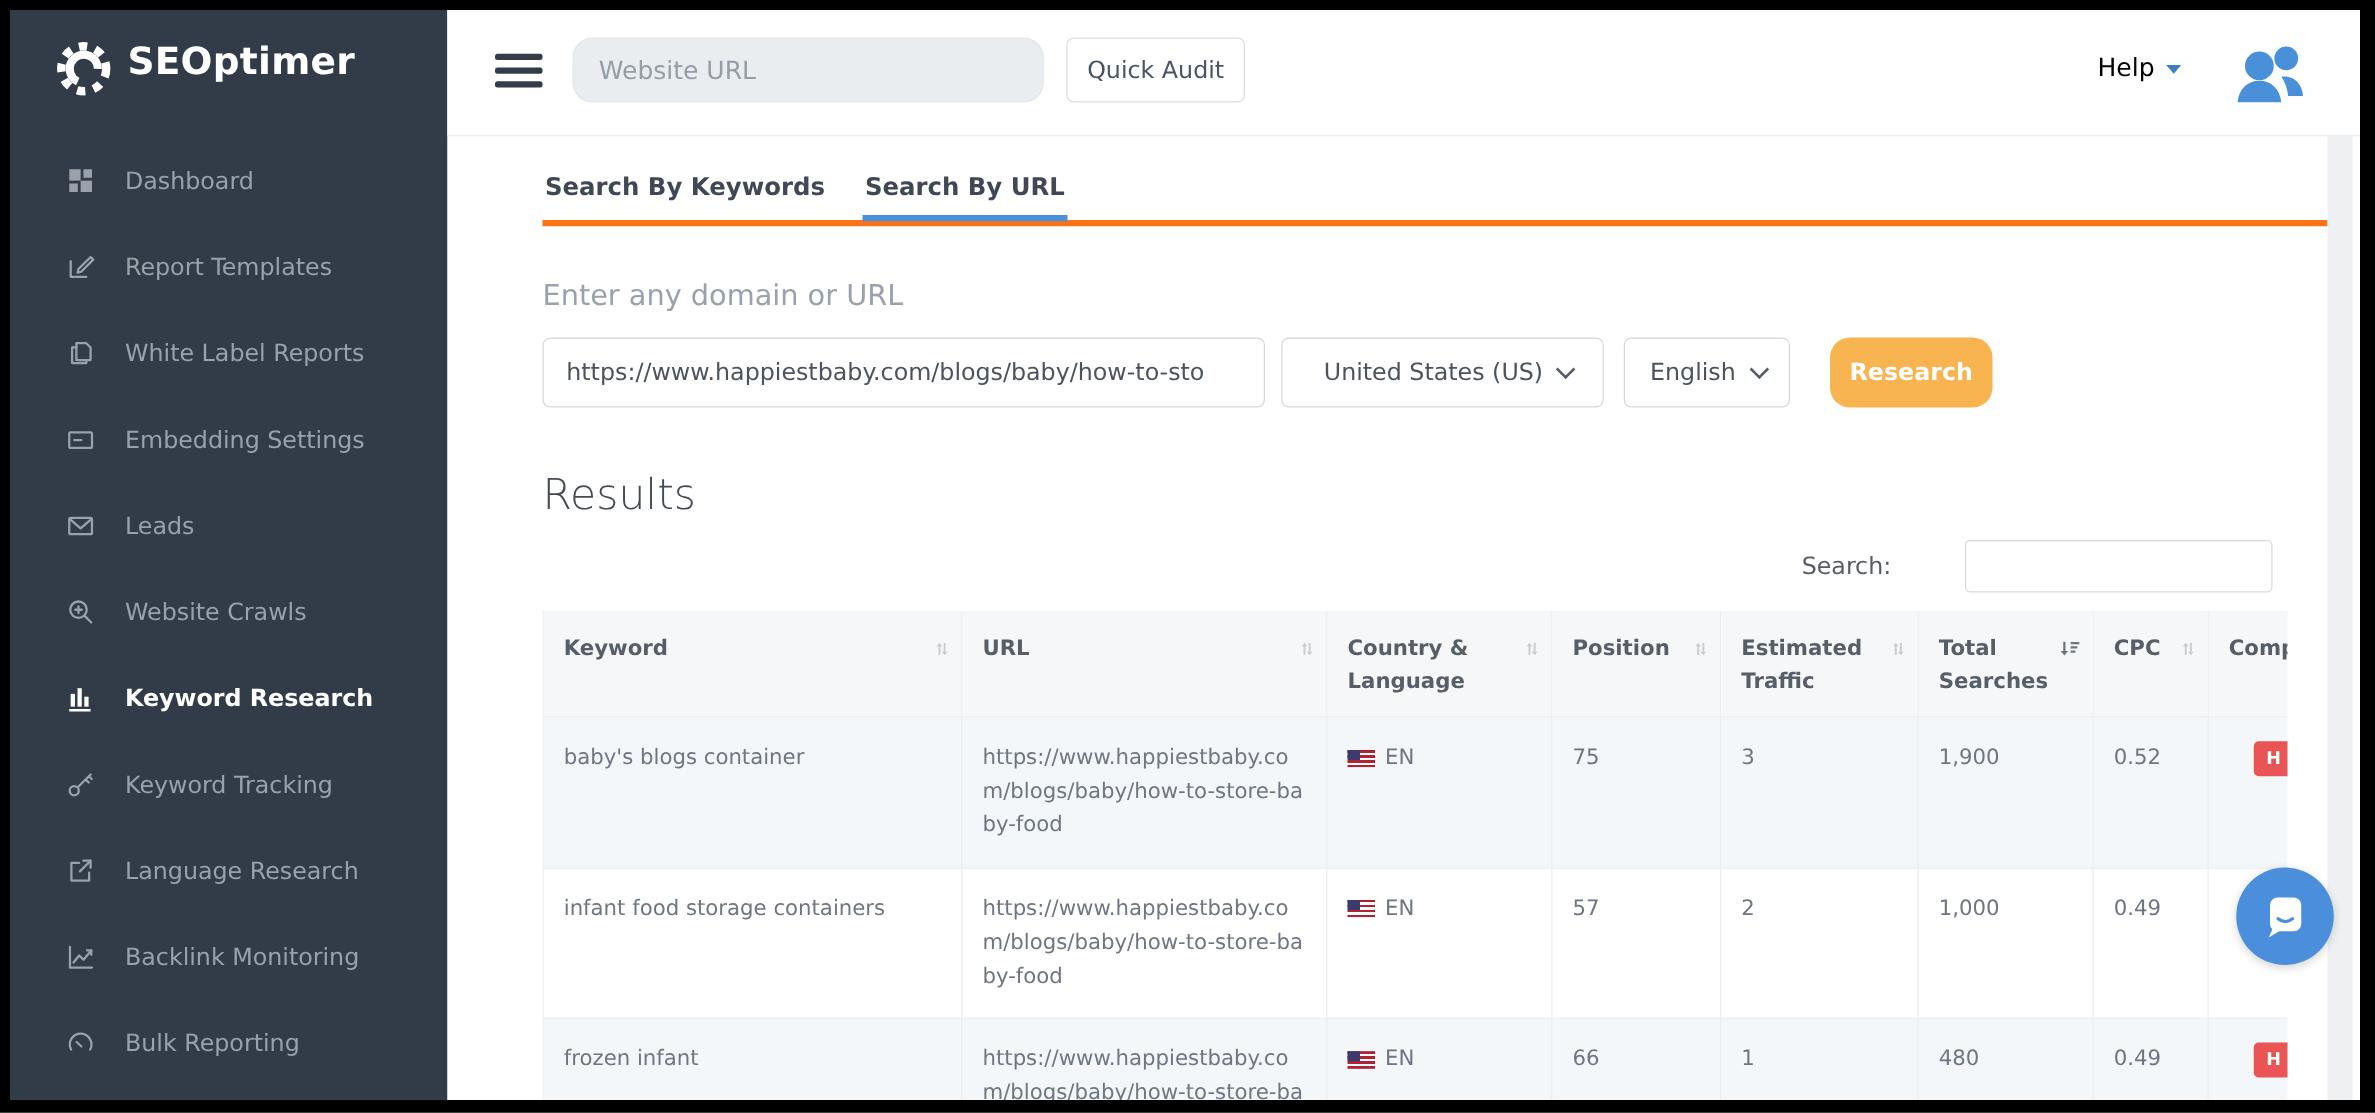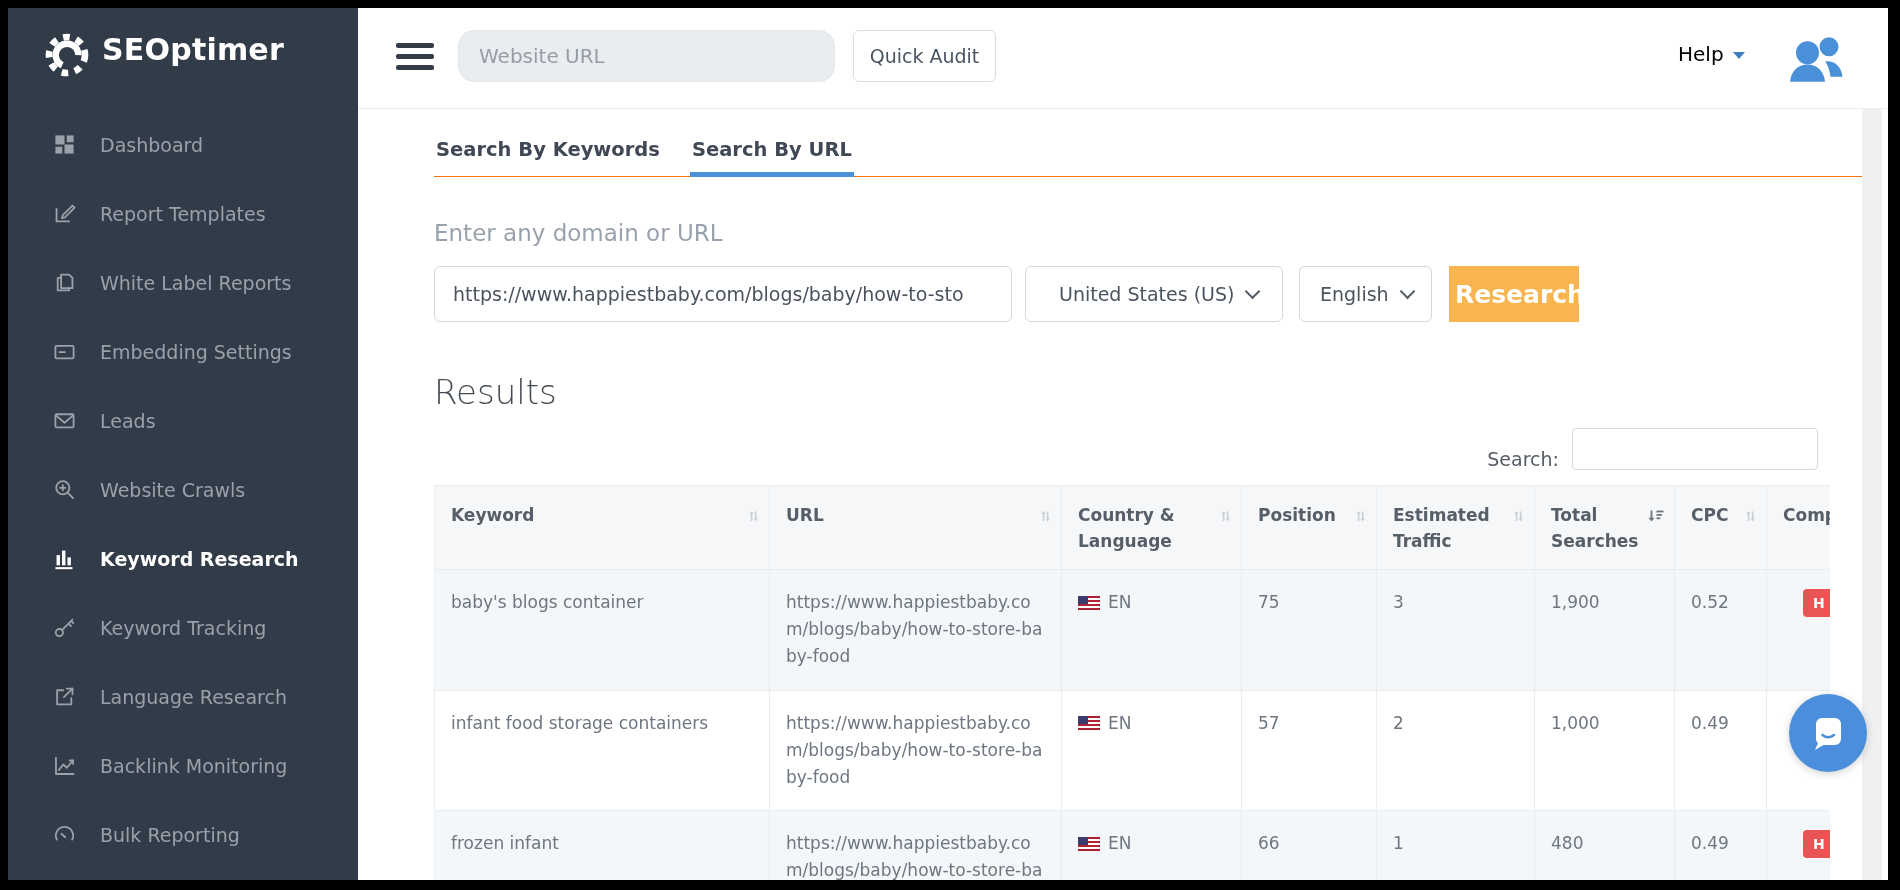--- a/index.html
+++ b/index.html
@@ -33,39 +33,39 @@
     border-radius:6px;font-size:19px;color:#4a5564;cursor:pointer;font-family:"DejaVu Sans",sans-serif;}
   .help{position:absolute;left:1320px;top:34px;display:flex;align-items:center;gap:9px;color:#000000;
     font-size:20px;font-weight:400;cursor:pointer;text-align:center;}
   .help-caret{width:0;height:0;border-left:6px solid transparent;border-right:6px solid transparent;
     border-top:7px solid #3c7dc0;margin-top:3px;}
   .account{position:absolute;left:1428px;top:22px;width:60px;height:58px;color:#4a90d9;cursor:pointer;}
   .account svg{width:60px;height:58px;}
 
   
   .content{position:absolute;left:76px;top:100px;width:1428px;}
-  .tabs{display:flex;gap:28px;margin-top:23px;border-bottom:1px solid #f97316;}
+  .tabs{display:flex;gap:28px;margin-top:23px;border-bottom:5px solid #f97316;}
   .tab{font-size:19.5px;font-weight:700;color:#3f4854;padding:7px 2px 15px 2px;cursor:pointer;position:relative;}
   .tab.active::after{content:"";position:absolute;left:0;right:0;bottom:-1px;height:5px;background:#4a90d9;}
 
   .form-label{margin-top:43px;font-size:23px;color:#99a2ac;}
   .form-row{margin-top:20px;display:flex;align-items:center;}
   .domain-input{width:578px;height:56px;border:1px solid #d3d8dd;border-radius:6px;font-size:19px;color:#4b545e;
     padding:0 18px;box-sizing:border-box;outline:none;font-family:"DejaVu Sans",sans-serif;background:#fff;}
   .select{height:56px;border:1px solid #d3d8dd;border-radius:6px;background:#fff;display:flex;align-items:center;
     justify-content:space-between;font-size:19px;color:#4b545e;box-sizing:border-box;cursor:pointer;}
   .select.country{width:258px;margin-left:13px;padding:0 24px 0 33px;}
   .select.language{width:133px;margin-left:16px;padding:0 18px 0 20px;}
   .chev{width:9px;height:9px;border-right:2px solid #555d66;border-bottom:2px solid #555d66;
     transform:rotate(45deg);margin-top:-5px;flex:0 0 auto;}
-  .research-btn{width:130px;height:56px;margin-left:17px;background:#f8b451;border:none;border-radius:0;
-    color:#fff;font-size:25px;font-weight:600;cursor:pointer;font-family:"DejaVu Sans",sans-serif;}
+  .research-btn{width:130px;height:56px;margin-left:32px;background:#f8b451;border:none;border-radius:16px;
+    color:#fff;font-size:19px;font-weight:600;cursor:pointer;font-family:"DejaVu Sans",sans-serif;}
 
   .results-title{margin:50px 0 0 0;font-size:34px;font-weight:300;color:#444b53;}
-  .search-row{margin-top:16px;display:flex;justify-content:flex-end;align-items:flex-end;padding-right:44px;}
+  .search-row{margin-top:16px;display:flex;justify-content:flex-end;align-items:center;padding-right:44px;gap:46px;}
   .search-row label{font-size:19px;color:#565d66;margin-right:13px;}
   .table-search{width:246px;height:42px;border:1px solid #d6dbe0;border-radius:4px;outline:none;
     font-size:18px;color:#4b545e;padding:0 10px;box-sizing:border-box;font-family:"DejaVu Sans",sans-serif;}
 
   .table-clip{margin-top:15px;width:1396px;overflow:hidden;}
   table{border-collapse:collapse;table-layout:fixed;width:1494px;background:#fff;}
   th,td{border:1px solid #e9edf0;vertical-align:top;text-align:left;}
   th{background:#f6f7f8;font-size:17px;font-weight:700;color:#565e68;line-height:1.5;
     padding:17px 30px 15px 16px;position:relative;cursor:pointer;}
   th .sort{position:absolute;top:20px;right:8px;}

